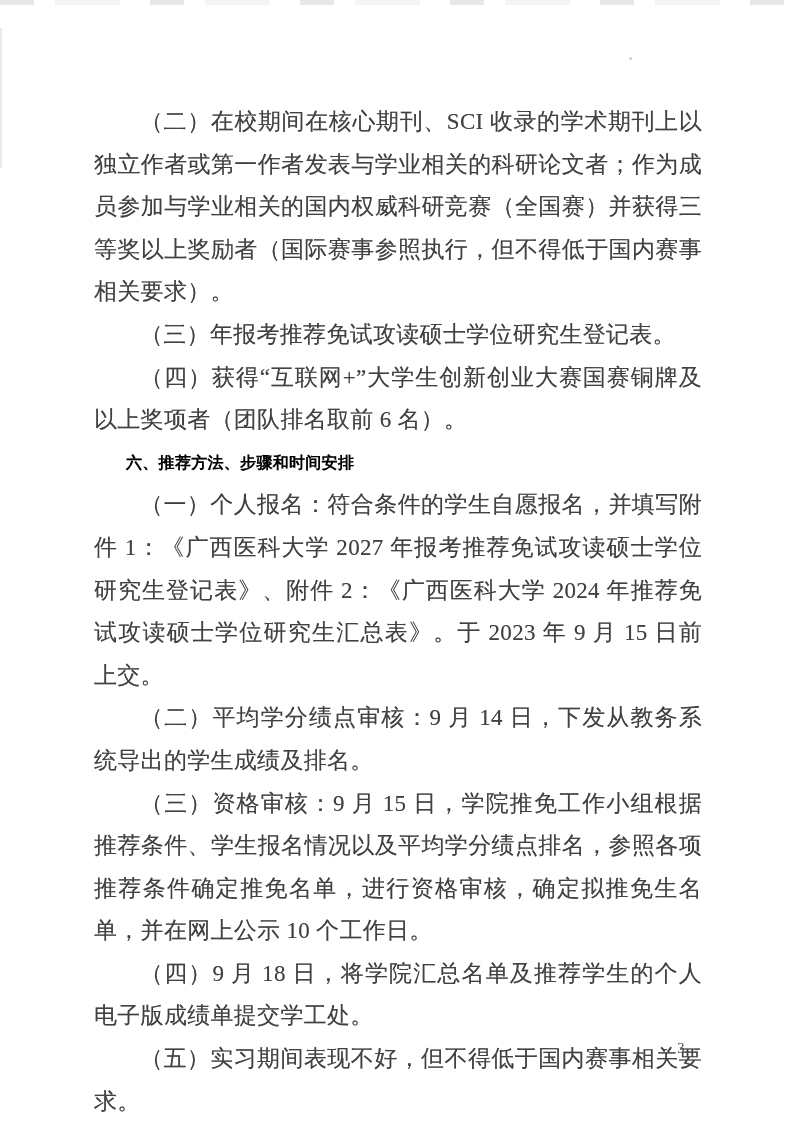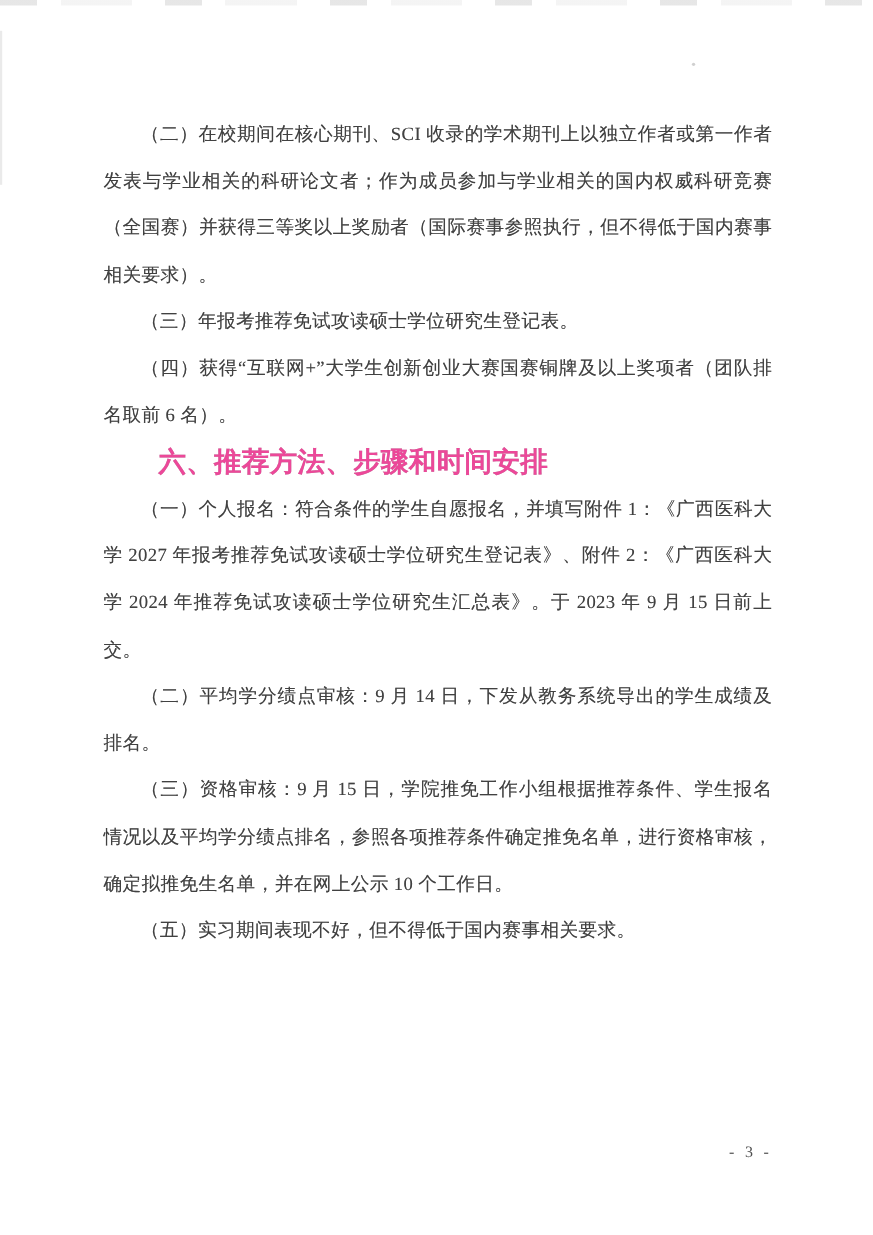--- a/index.html
+++ b/index.html
@@ -48,35 +48,35 @@
     background: rgba(120,120,120,0.35);
   }
   .content {
     position: absolute;
     left: 94px;
     top: 101px;
     width: 608px;
   }
   .para {
     margin: 0;
-    font-size: 17px;
+    font-size: 23px;
     line-height: 42.6px;
     color: #414141;
     text-align: justify;
     text-indent: 2em;
     letter-spacing: 0.3px;
     text-shadow: 0 0 0.6px rgba(60,60,60,0.45);
   }
   .section-heading {
     margin: 0;
     font-family: "Liberation Sans", "DejaVu Sans", sans-serif;
     font-weight: bold;
-    font-size: 25px;
+    font-size: 16px;
     line-height: 42.6px;
-    color: #ec4899;
+    color: #000000;
     text-indent: 2em;
     letter-spacing: 0.3px;
     text-shadow: 0 0 0.5px rgba(50,50,50,0.4);
   }
   .page-number {
     position: absolute;
     top: 1040px;
     right: 92px;
     font-size: 14.5px;
     color: #4f4f4f;
@@ -94,18 +94,19 @@
   <div class="scan-speck"></div>
 
   <main class="content">
     <p class="para">（二）在校期间在核心期刊、SCI 收录的学术期刊上以独立作者或第一作者发表与学业相关的科研论文者；作为成员参加与学业相关的国内权威科研竞赛（全国赛）并获得三等奖以上奖励者（国际赛事参照执行，但不得低于国内赛事相关要求）。</p>
     <p class="para">（三）年报考推荐免试攻读硕士学位研究生登记表。</p>
     <p class="para">（四）获得“互联网+”大学生创新创业大赛国赛铜牌及以上奖项者（团队排名取前 6 名）。</p>
     <h2 class="section-heading">六、推荐方法、步骤和时间安排</h2>
     <p class="para">（一）个人报名：符合条件的学生自愿报名，并填写附件 1：《广西医科大学 2027 年报考推荐免试攻读硕士学位研究生登记表》、附件 2：《广西医科大学 2024 年推荐免试攻读硕士学位研究生汇总表》。于 2023 年 9 月 15 日前上交。</p>
     <p class="para">（二）平均学分绩点审核：9 月 14 日，下发从教务系统导出的学生成绩及排名。</p>
     <p class="para">（三）资格审核：9 月 15 日，学院推免工作小组根据推荐条件、学生报名情况以及平均学分绩点排名，参照各项推荐条件确定推免名单，进行资格审核，确定拟推免生名单，并在网上公示 10 个工作日。</p>
+    <p class="para">（四）9 月 18 日，将学院汇总名单及推荐学生的个人电子版成绩单提交学工处。</p>
     <p class="para">（五）实习期间表现不好，但不得低于国内赛事相关要求。</p>
   </main>
 
   <div class="page-number">- 3 -</div>
 
 </div>
 
 </body></html>

